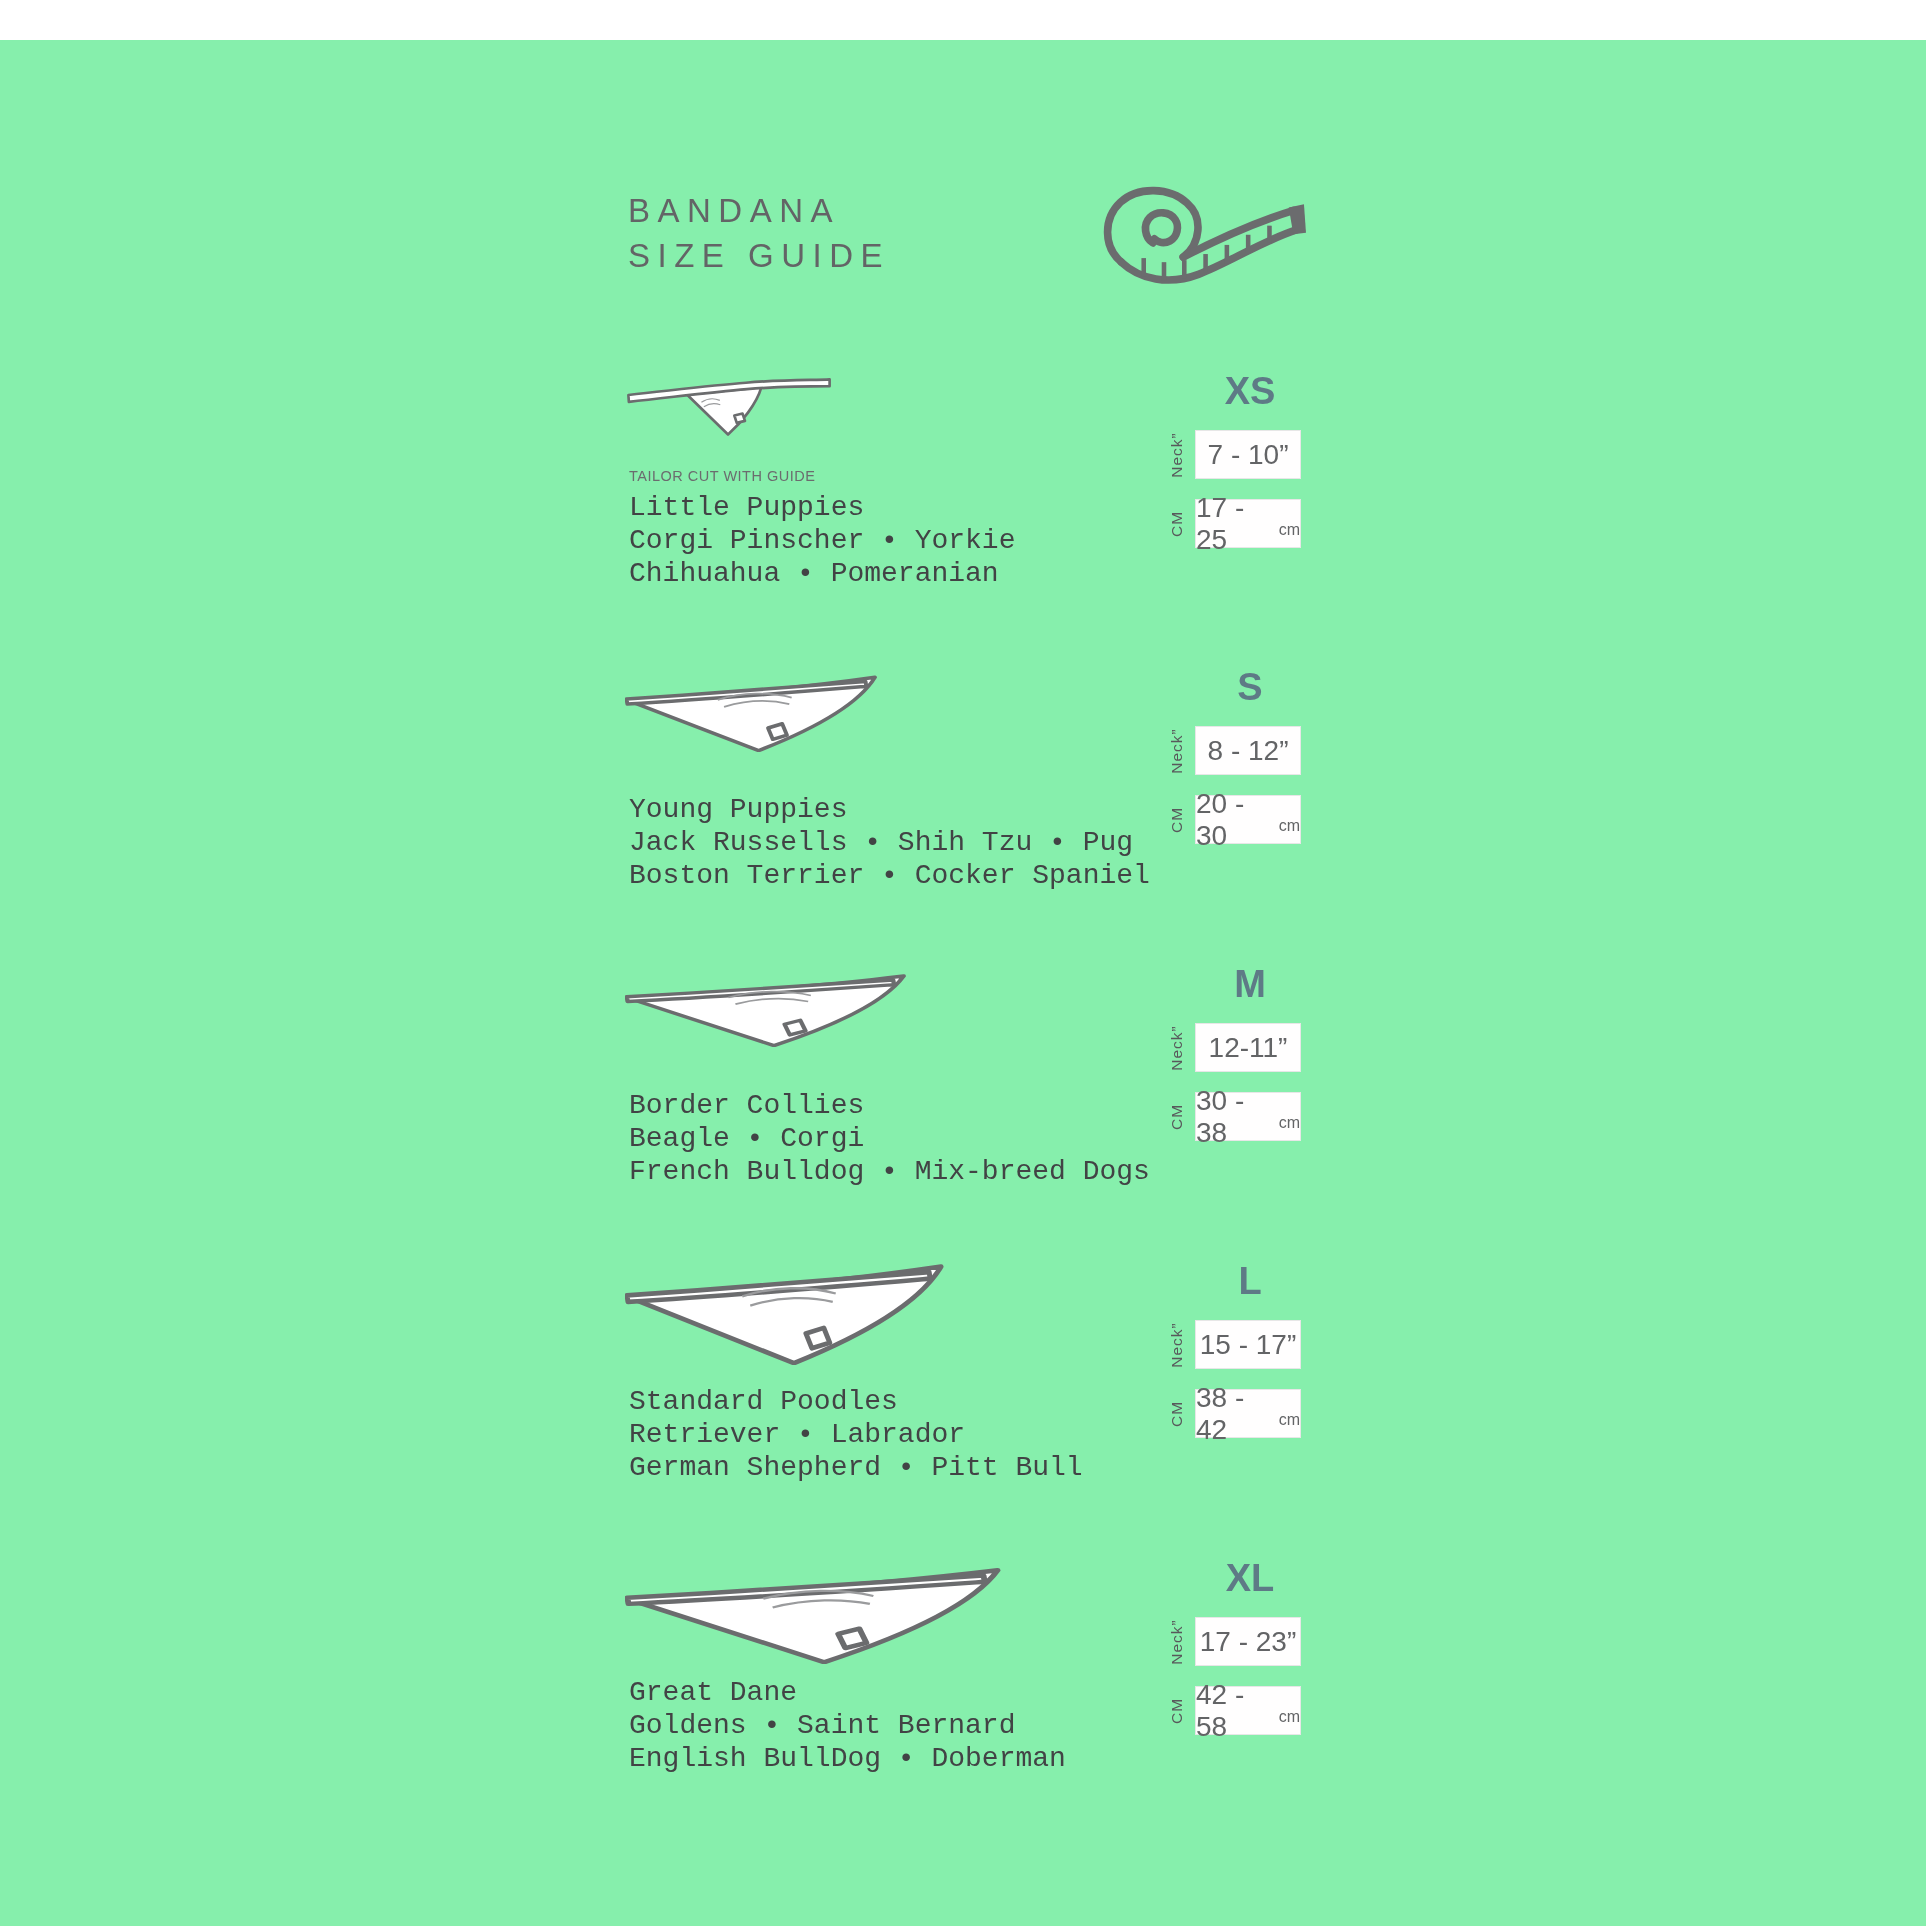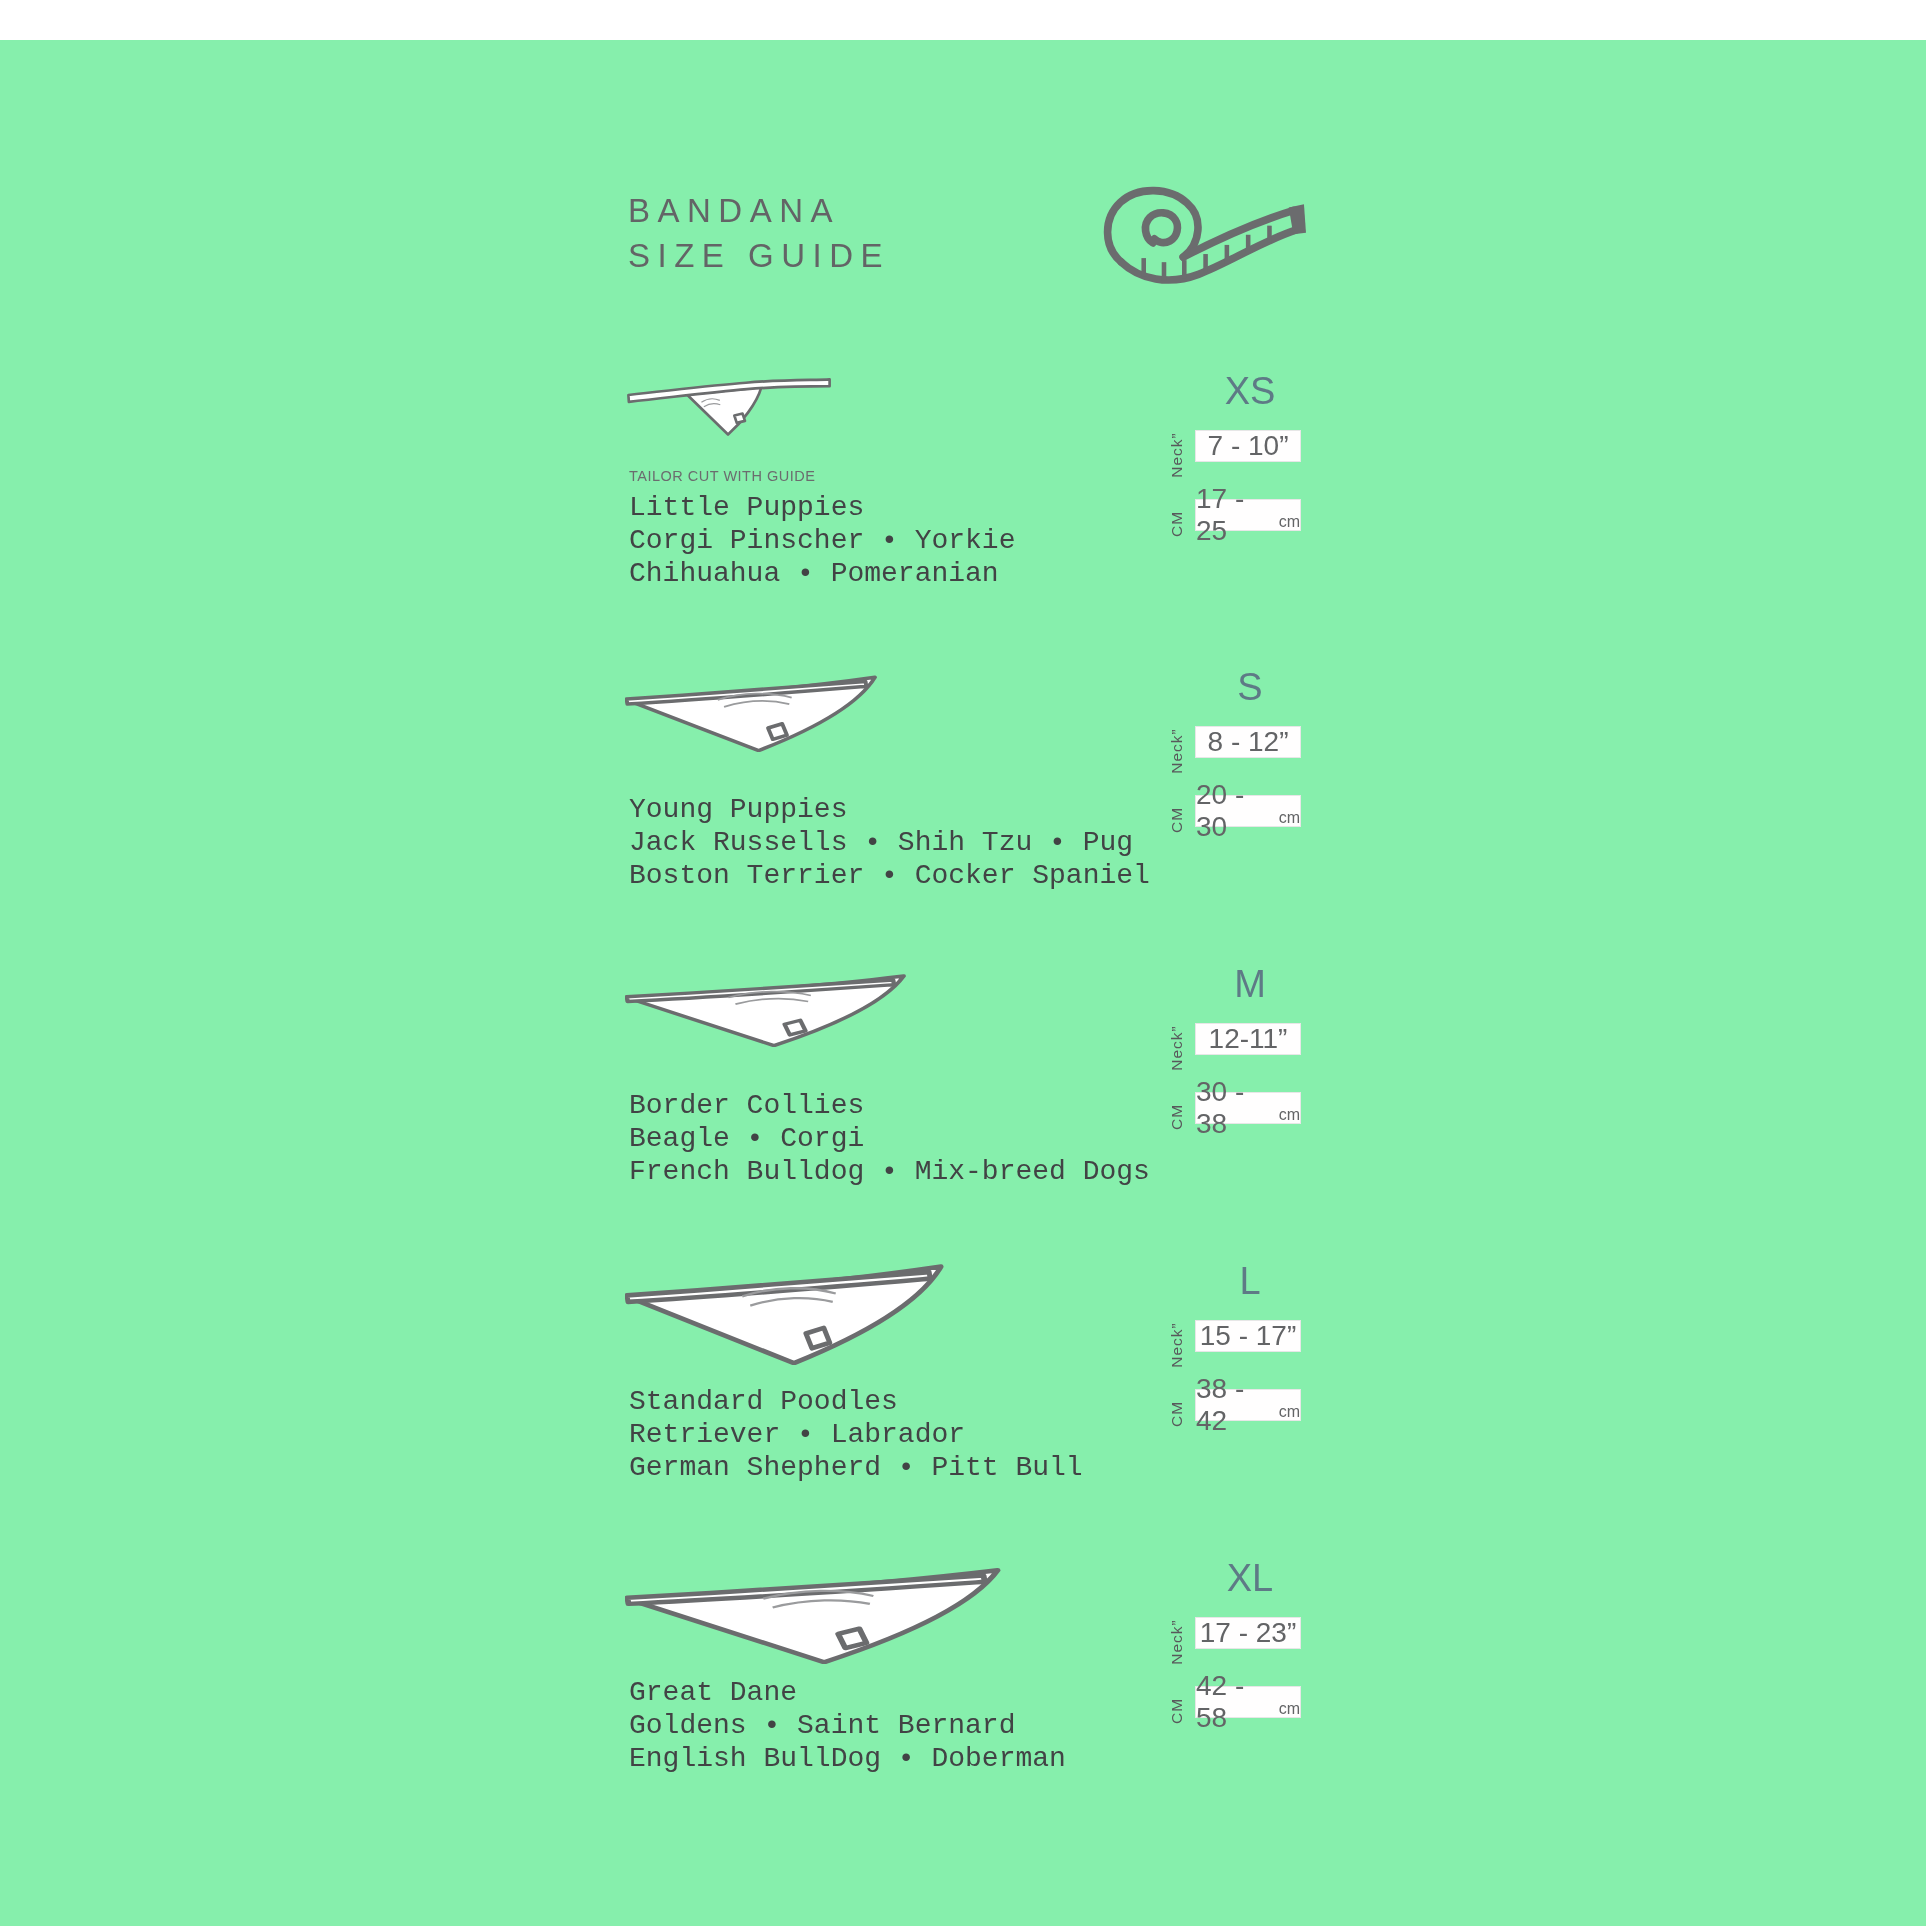--- a/index.html
+++ b/index.html
@@ -39,24 +39,24 @@
   .breeds{
     position:absolute;left:629px;
     font-size:28px;line-height:33px;color:#424345;font-family:Liberation Mono, monospace;
   }
   .breeds0{top:122px}.breeds1{top:128px}.breeds2{top:127px}.breeds3{top:126px}.breeds4{top:120px}
 
   .size-label{
     position:absolute;left:1190px;top:0;width:120px;
     text-align:center;
     font-size:38px;line-height:45px;
-    color:#5e7a86;font-weight:400;
+    color:#5e7a86;font-weight:700;
   }
   .mbox{
-    position:absolute;left:1195px;width:106px;height:32px;
+    position:absolute;left:1195px;width:106px;height:49px;
     background:#fffefe;border:1px solid #e7e7e7;box-sizing:border-box;
     display:flex;align-items:center;justify-content:center;
     font-size:28px;color:#636466;
   }
   .nbox{top:61px}
   .cbox{top:130px}
   .cm-suffix{font-size:16px;margin-top:13px;margin-left:1.5px;color:#636466;}
   .unit{
     position:absolute;left:1162px;width:30px;height:49px;
     display:flex;align-items:center;justify-content:center;

